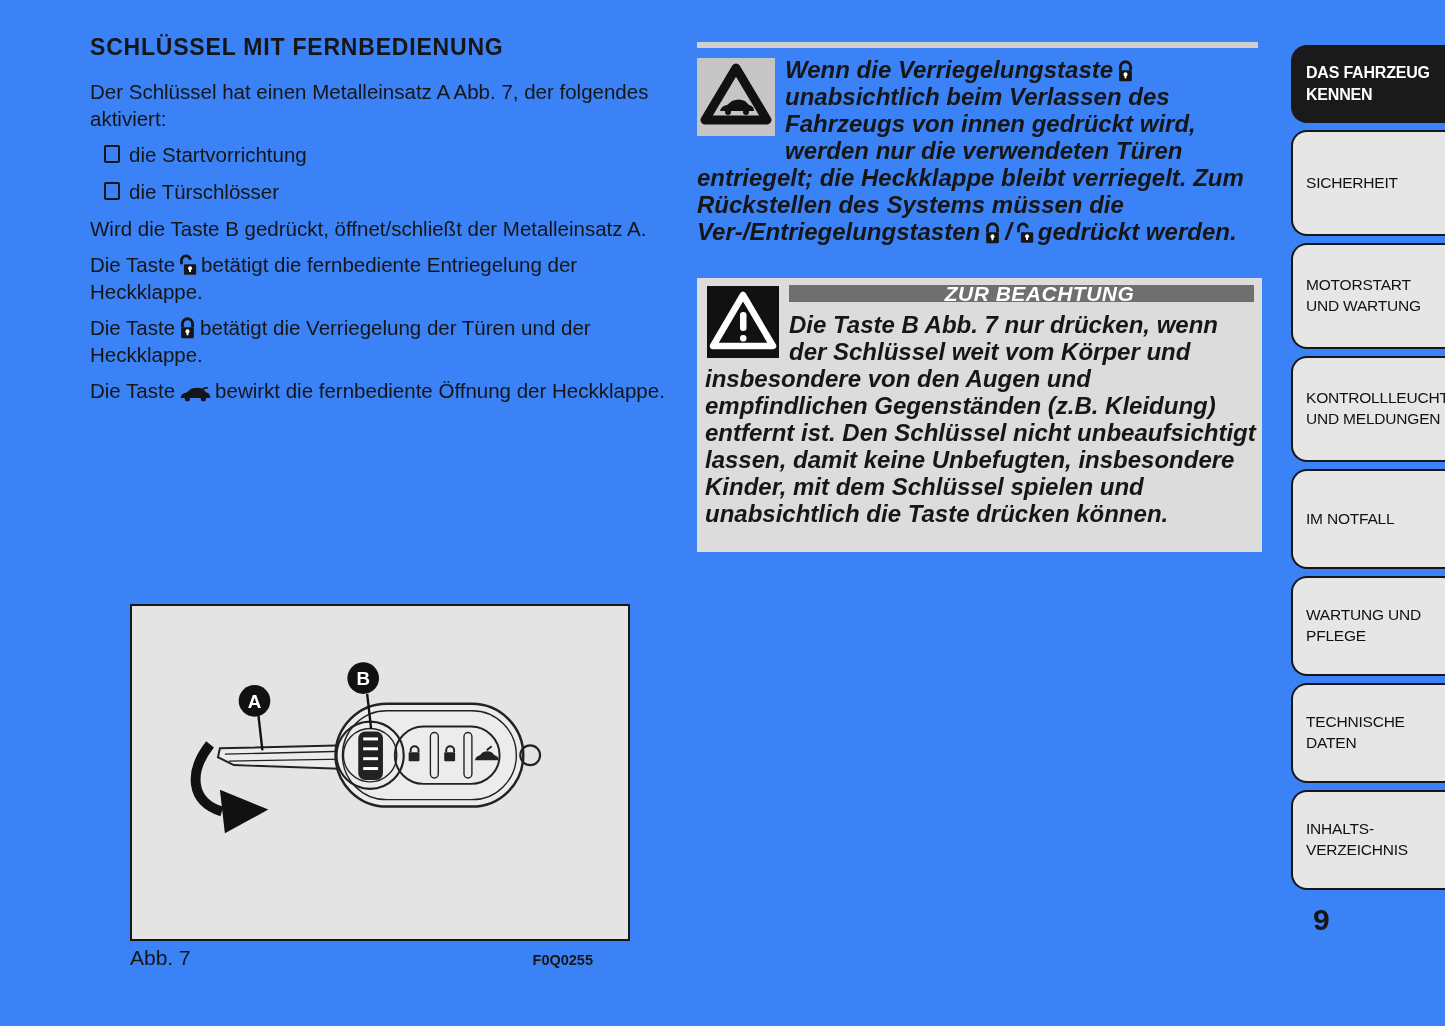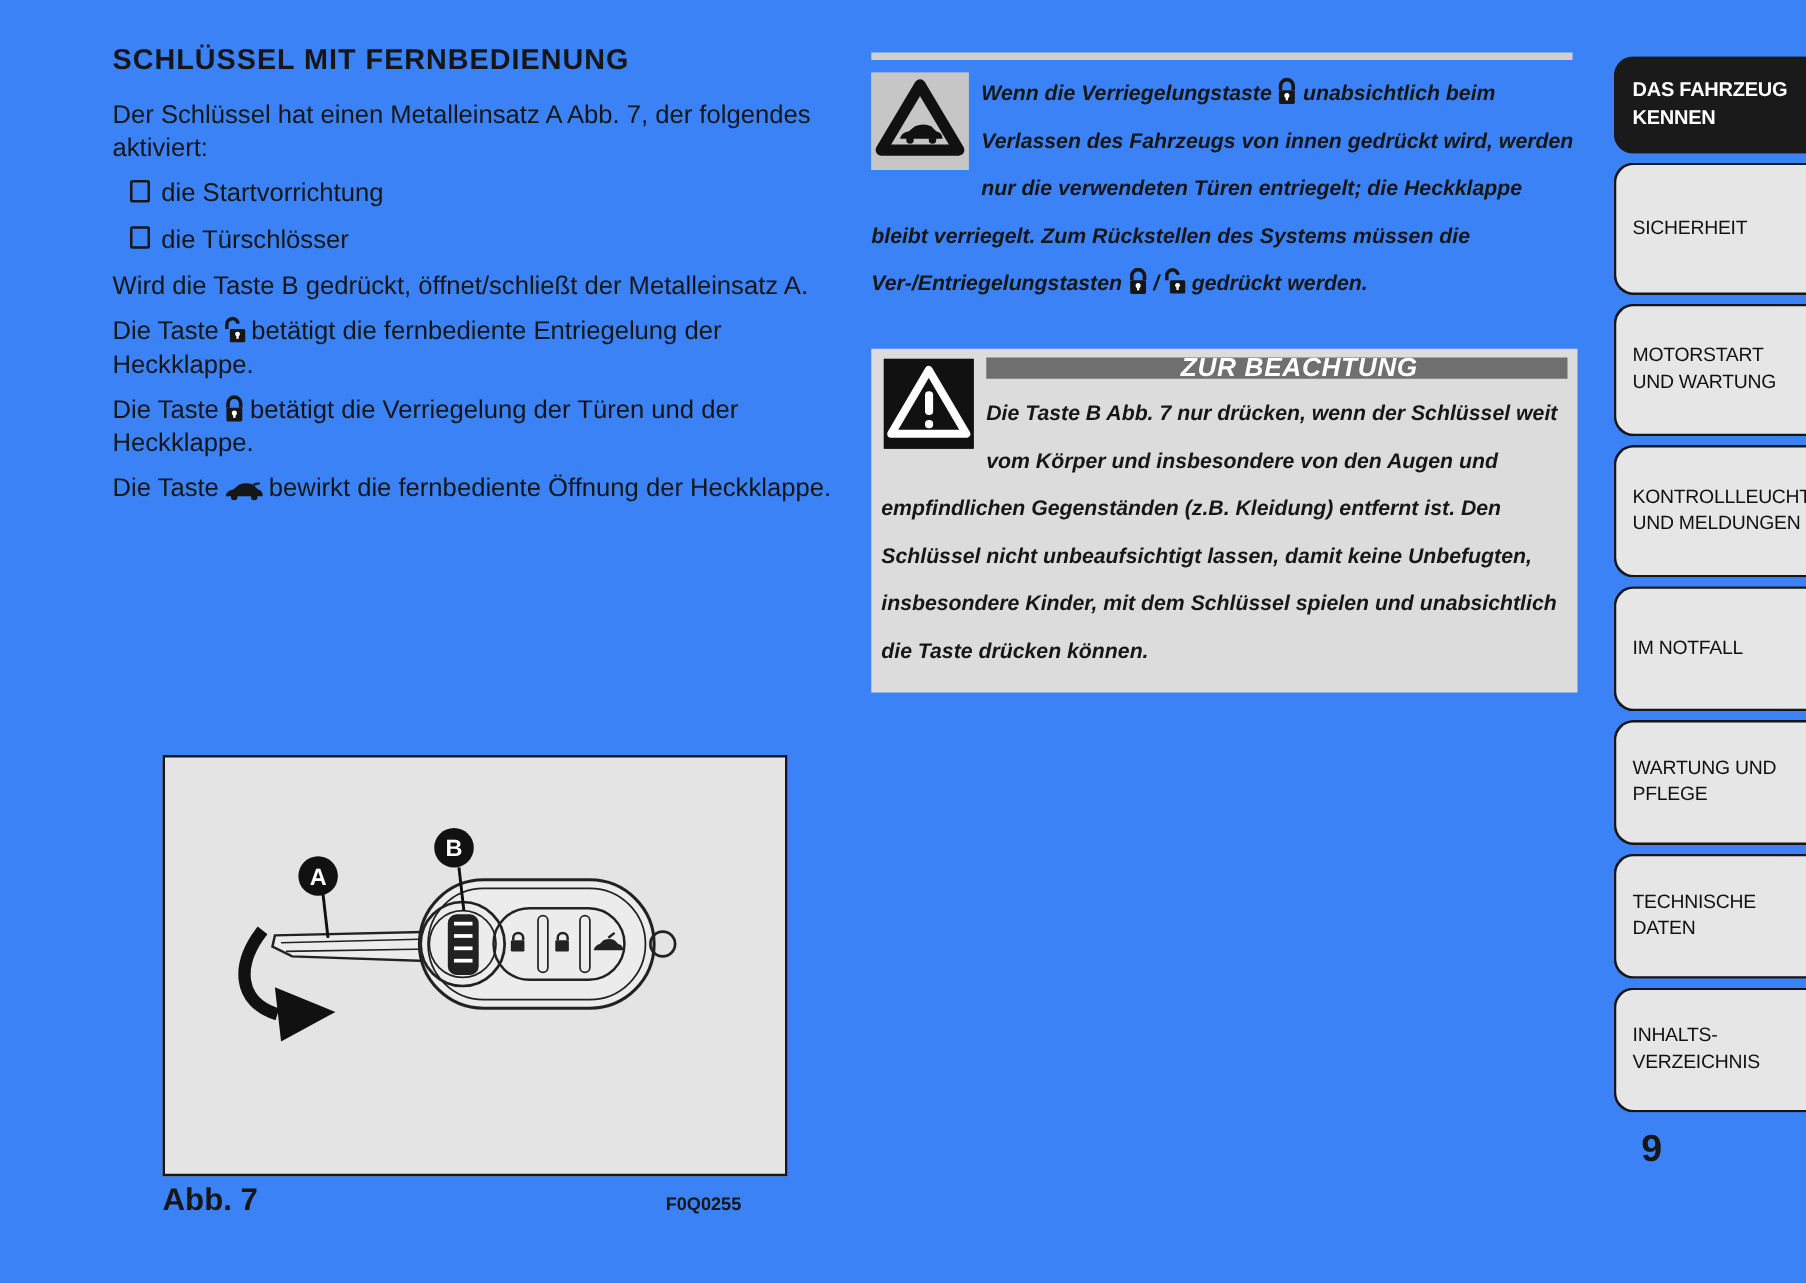--- a/index.html
+++ b/index.html
@@ -11,26 +11,26 @@
   .col-left{position:absolute;left:90px;top:34px;width:576px;}
   .h1{font-size:23px;font-weight:bold;letter-spacing:.8px;margin:0 0 17px 0;}
   .body-p{font-size:20.5px;line-height:27px;margin:0 0 9px 0;}
   .bullet{font-size:20.5px;line-height:27px;margin:0 0 10px 0;padding-left:40px;text-indent:-26px;}
   .sq{display:inline-block;width:12px;height:14px;border:2px solid #161616;border-radius:2px;margin-right:9px;vertical-align:-1px;}
   .ic{display:inline-block;vertical-align:-4px;margin:0 4px;}
   .ic svg{display:block;}
   
   .figure{position:absolute;left:130px;top:604px;width:496px;height:333px;background:#e4e4e4;border:2px solid #161616;}
   .fig-caption{position:absolute;left:130px;top:946px;width:500px;display:flex;justify-content:space-between;align-items:baseline;padding-right:0;box-sizing:border-box;}
-  .fig-abb{font-size:25px;font-weight:bold;}
+  .fig-abb{font-size:21px;}
   .fig-code{font-size:14.5px;font-weight:bold;margin-right:37px;}
   
   .col-mid{position:absolute;left:697px;top:40px;width:565px;}
   .mid-rule{height:6px;background:#d0d0d0;margin:2px 4px 8px 0;}
-  .warn-text{font-size:17px;line-height:38px;font-weight:bold;font-style:italic;margin:0;}
+  .warn-text{font-size:24px;line-height:27px;font-weight:bold;font-style:italic;margin:0;}
   .w1-icon{float:left;width:78px;height:78px;background:#c6c6c6;margin:2px 10px 3px 0;}
   .notice{background:#dcdcdc;margin-top:33px;min-height:274px;box-sizing:border-box;padding:7px 6px 14px 8px;overflow:hidden;}
   .nt-icon{float:left;width:72px;height:72px;background:#111111;margin:1px 10px 7px 2px;}
   .nt-bar{height:17px;background:#6f6f6f;color:#ffffff;font-size:21px;font-weight:bold;font-style:italic;
           display:flex;align-items:center;justify-content:center;margin:0 2px 9px 0;letter-spacing:.5px;padding-left:36px;}
   
   .sidebar{position:absolute;left:1291px;top:45px;width:154px;}
   .tab{background:#e6e6e6;border:2px solid #161616;border-right:none;border-radius:16px 0 0 16px;
        margin-bottom:7px;display:flex;align-items:center;box-sizing:border-box;
        padding:6px 6px 6px 13px;font-size:15.5px;line-height:1.35;letter-spacing:-.2px;color:#111;}

